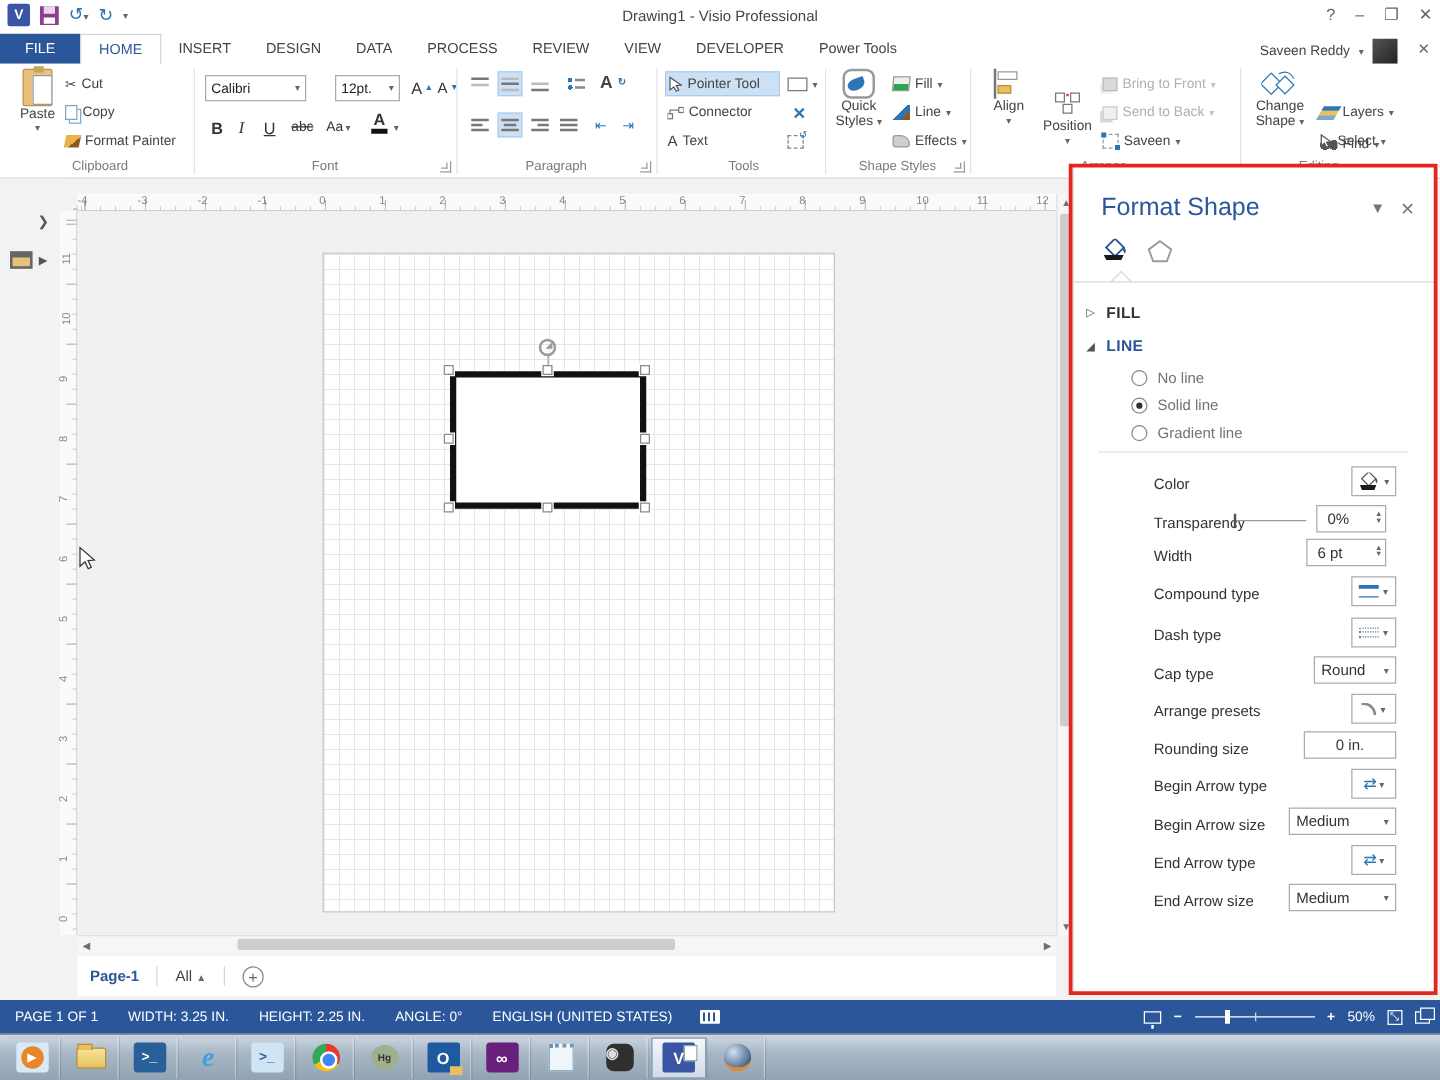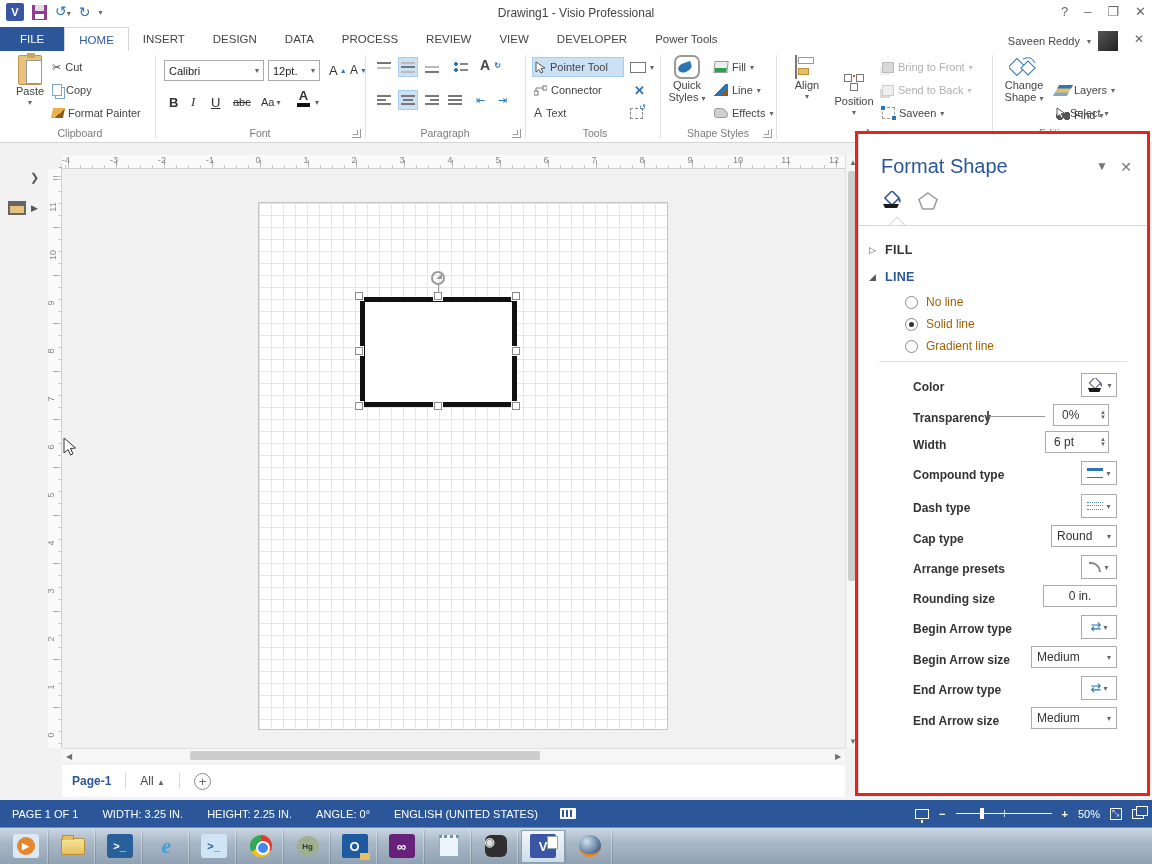--- a/index.html
+++ b/index.html
@@ -82,24 +82,24 @@
 
   
   .panel { left:858px; top:133px; width:290px; height:662px; background:#fff; border-left:1px solid #d8d8d8; font-size:12px; color:#444; }
   .panel-title { position:absolute; left:22px; top:22px; font-size:20px; color:#2b579a; }
   .panel-ctrl { position:absolute; top:26px; color:#777; font-size:12px; }
   .ptabs { position:absolute; left:22px; top:58px; display:flex; gap:18px; }
   .ptab-line { position:absolute; left:0px; top:92px; width:290px; height:1px; background:#d8d8d8; }
   .ptab-notch { position:absolute; left:32px; top:86px; width:12px; height:12px; background:#fff; border-left:1px solid #d8d8d8; border-top:1px solid #d8d8d8; transform:rotate(45deg); }
   .sect { position:absolute; left:26px; font-weight:bold; font-size:12.5px; letter-spacing:.3px; }
   .tri { position:absolute; left:10px; font-size:9px; color:#555; }
-  .radio-row { position:absolute; left:46px; display:flex; align-items:center; gap:8px; color:#a16207;text-align:center; }
+  .radio-row { position:absolute; left:46px; display:flex; align-items:center; gap:8px; color:#737373;text-align:center; }
   .radio { width:13px; height:13px; border:1px solid #8a8a8a; border-radius:50%; background:#fff; position:relative; }
   .radio.on::after { content:""; position:absolute; left:3px; top:3px; width:5px; height:5px; background:#333; border-radius:50%; }
-  .fieldlabel { position:absolute; left:54px; color:#333;font-weight:bold; }
+  .fieldlabel { position:absolute; left:64px; color:#333; }
   .iconbtn { position:absolute; width:36px; height:24px; border:1px solid #ababab; background:#fff; display:flex; align-items:center; justify-content:center; gap:3px; }
   .selectbox { position:absolute; height:22px; border:1px solid #ababab; background:#fff; display:flex; align-items:center; justify-content:space-between; padding:0 5px; color:#333; }
   .spinbox { position:absolute; height:22px; border:1px solid #ababab; background:#fff; display:flex; align-items:center; padding:0 2px 0 8px; color:#333; justify-content:space-between; }
   .spin { display:flex; flex-direction:column; font-size:6px; color:#666; line-height:5px; text-align:center; }
   .divline { position:absolute; left:20px; width:248px; height:1px; background:#e0e0e0; }
   .slider { position:absolute; width:58px; height:1px; background:#9a9a9a; }
   .slider::before { content:""; position:absolute; left:0; top:-5px; width:2px; height:11px; background:#555; }
   .compound-ic { width:16px; height:10px; border-top:3px solid #2e75b5; border-bottom:1px solid #2e75b5; }
   .dash-ic { width:16px; height:8px; border-top:1px dotted #5b7da0; border-bottom:1px dotted #5b7da0; position:relative; }
   .dash-ic::after { content:""; position:absolute; left:0; top:2px; width:16px; height:1px; border-top:1px dotted #5b7da0; }
@@ -204,21 +204,21 @@
       <span style="display:inline-block;width:10px;height:12px;border:1px solid #7ea7c7;background:#fff;box-shadow:3px 3px 0 -1px #fff,3px 3px 0 0 #7ea7c7;"></span>
       <span>Copy</span>
       </div>
     <div class="smallbtn" style="left:50px;top:52px;">
       <span style="display:inline-block;width:12px;height:10px;background:linear-gradient(135deg,#e8b34b 60%,#8a5a20 60%);transform:skewX(-12deg);"></span>
       <span>Format Painter</span>
       </div>
     <div class="glabel" style="left:30px;width:100px;">Clipboard</div>
     <div class="gdiv" style="left:155px;"></div>
 
-    <div class="combo" style="left:164px;top:9px;width:100px;">
+    <div class="combo" style="left:164px;top:9px;width:81px;">
       <span>Calibri</span>
         <span class="dd">▾</span>
       </div>
     <div class="combo" style="left:268px;top:9px;width:52px;">
       <span>12pt.</span>
         <span class="dd">▾</span>
       </div>
     <div class="fontbtn" style="left:326px;top:9px;font-size:13px;">A<span style="font-size:7px;color:#2e75b5;vertical-align:top;">▲</span></div>
     <div class="fontbtn" style="left:347px;top:9px;font-size:12px;">A<span style="font-size:7px;color:#2e75b5;vertical-align:top;">▼</span></div>
     <div class="fontbtn" style="left:166px;top:41px;font-weight:bold;font-size:13px;">B</div>

